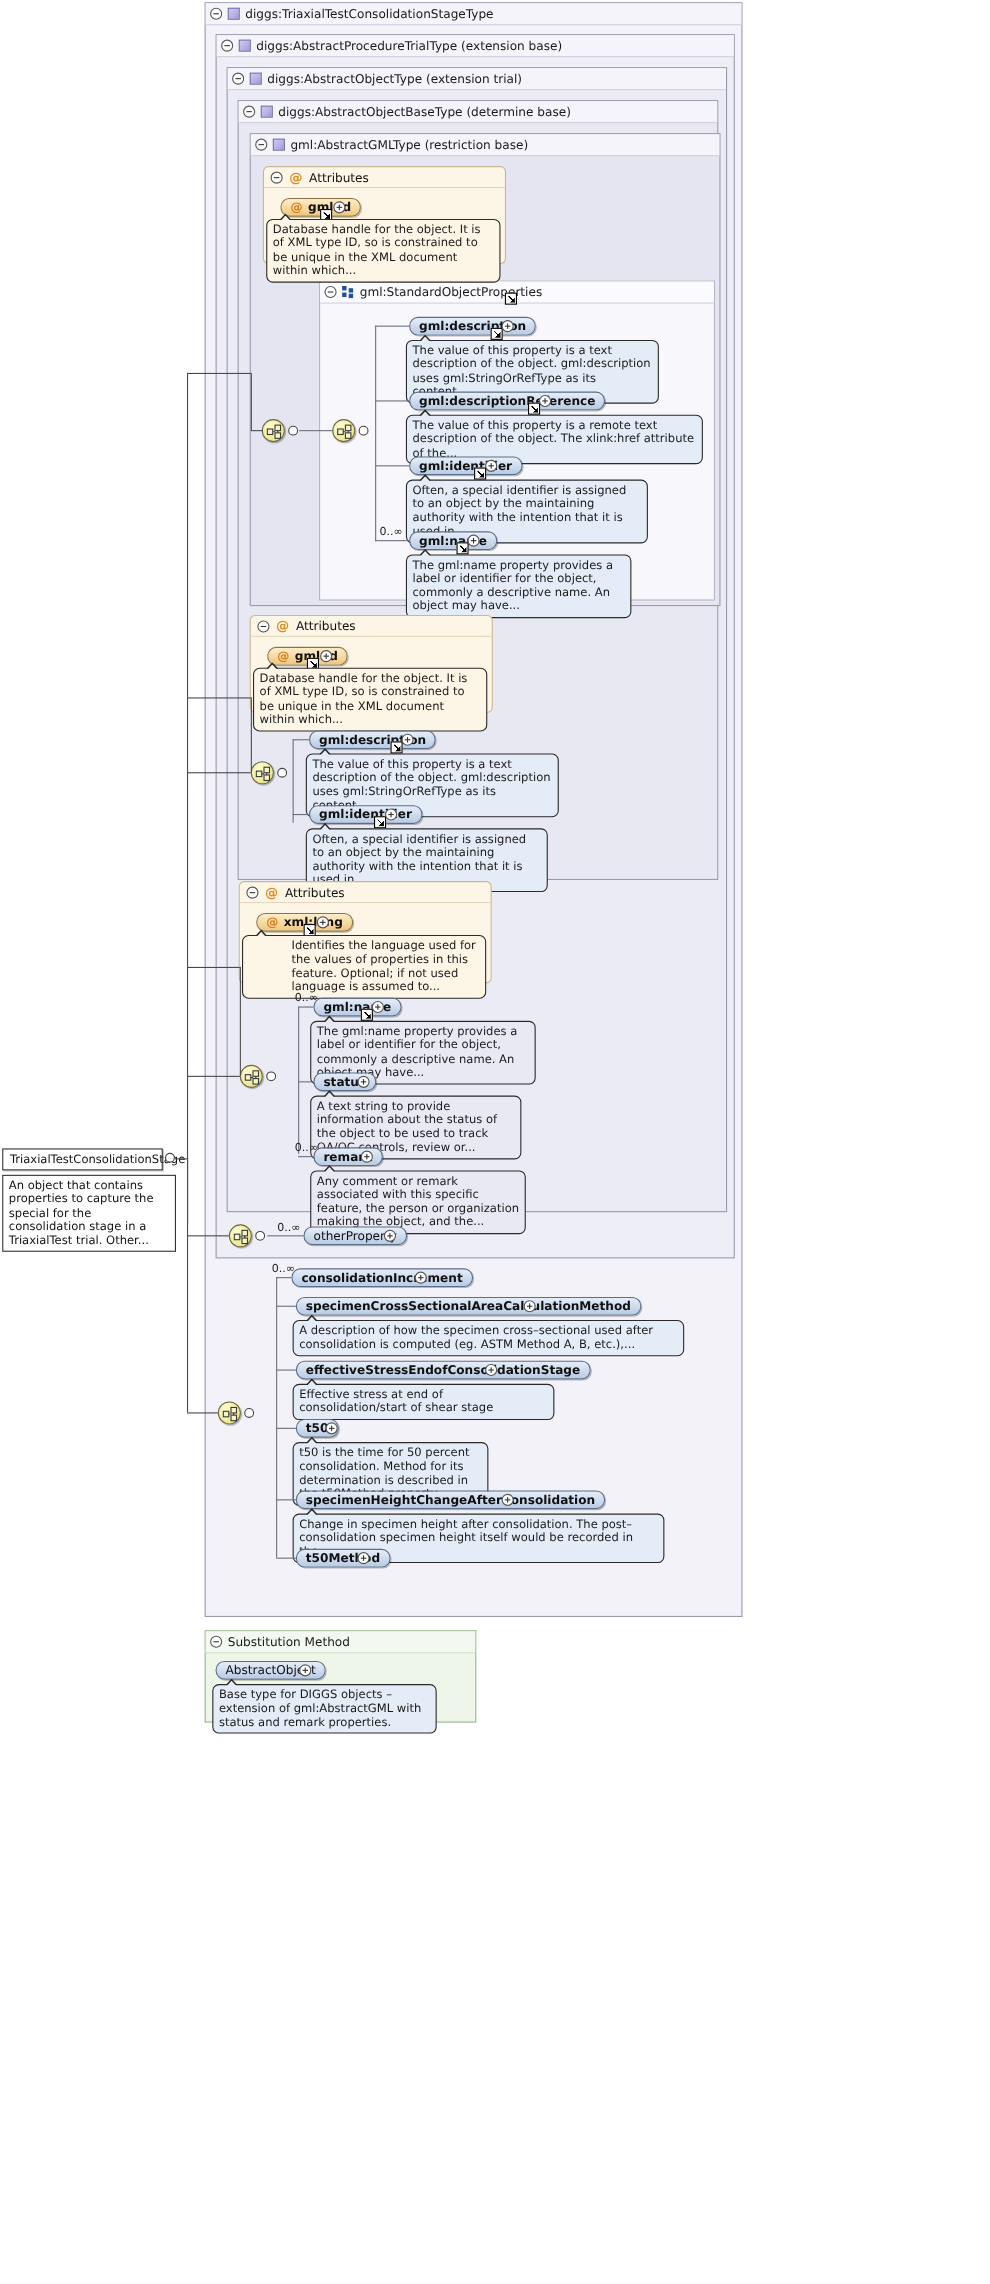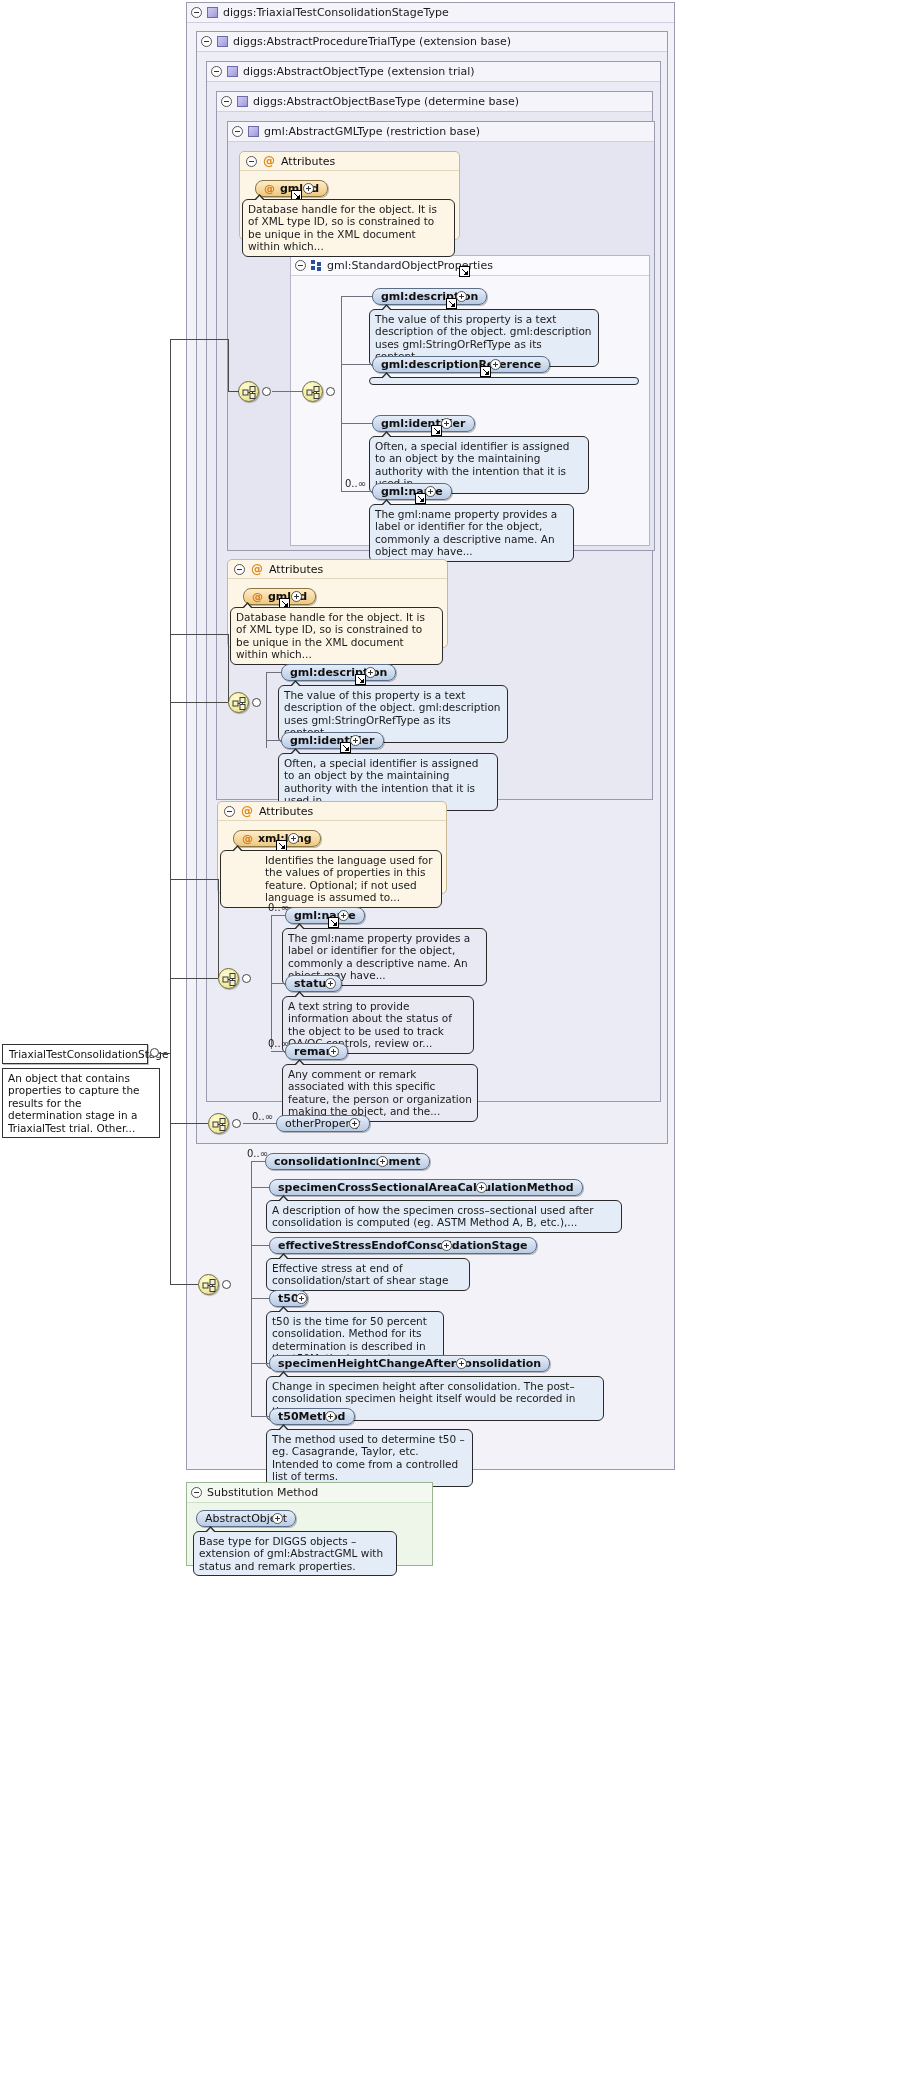--- a/index.html
+++ b/index.html
@@ -269,20 +269,21 @@
   </div>
 
   <div class="ln h" style="left:341px; top:364px; width:31px;"></div>
   <div class="node elem bold abs" style="left:372px; top:356px;">
     <span>gml:descriptionReference</span>
   </div>
   <div class="jump" style="left:480px; top:366px;"></div>
   <div class="nodepm" style="left:490px; top:359px;"><span class="pm plus"></span></div>
   <div class="doc blue abs" style="left:369px; top:377px; width:270px;">
     <span class="tip"></span><span class="tip2"></span>
+    <span>The value of this property is a remote text description of the object. The xlink:href attribute of the...</span>
   </div>
 
   <div class="ln h" style="left:341px; top:423px; width:31px;"></div>
   <div class="node elem bold abs" style="left:372px; top:415px;">
     <span>gml:identifier</span>
   </div>
   <div class="jump" style="left:431px; top:425px;"></div>
   <div class="nodepm" style="left:441px; top:418px;"><span class="pm plus"></span></div>
   <div class="doc blue abs" style="left:369px; top:436px; width:220px;">
     <span class="tip"></span><span class="tip2"></span>
@@ -437,21 +438,21 @@
   <div class="node elem abs" style="left:276px; top:1115px;">
     <span>otherProperty</span>
   </div>
   <div class="nodepm" style="left:349px; top:1118px;"><span class="pm plus"></span></div>
 
   <div class="leftlabel" style="left:2px; top:1044px; width:146px;">
     <span>TriaxialTestConsolidationStage</span>
   </div>
   <div class="smallcirc" style="left:150px; top:1048px;"></div>
   <div class="leftdoc" style="left:2px; top:1068px; width:158px;">
-    <span>An object that contains properties to capture the results for the determination stage in a TriaxialTest trial. Other...</span>
+    <span>An object that contains properties to capture the special for the consolidation stage in a TriaxialTest trial. Other...</span>
   </div>
   <div class="ln h dark" style="left:159px; top:1053px; width:11px;"></div>
 
   <div class="seq" style="left:198px; top:1274px;">
     <svg width="15" height="15" viewBox="0 0 15 15" aria-hidden="true">
       <rect x="1" y="5" width="5" height="5" fill="#f6f3c8" stroke="#3a3a3a"></rect>
       <rect x="8" y="1.5" width="5" height="5" fill="#f6f3c8" stroke="#3a3a3a"></rect>
       <rect x="8" y="8.5" width="5" height="5" fill="#f6f3c8" stroke="#3a3a3a"></rect>
       <path d="M6 7.5 H8 M10.5 6.5 V8.5" stroke="#3a3a3a" fill="none"></path>
     </svg>
@@ -476,21 +477,21 @@
   <div class="doc blue abs" style="left:266px; top:1200px; width:356px;">
     <span class="tip"></span><span class="tip2"></span>
     <span>A description of how the specimen cross–sectional used after consolidation is computed (eg. ASTM Method A, B, etc.),...</span>
   </div>
 
   <div class="ln h" style="left:251px; top:1245px; width:18px;"></div>
   <div class="node elem bold abs" style="left:269px; top:1237px;">
     <span>effectiveStressEndofConsolidationStage</span>
   </div>
   <div class="nodepm" style="left:441px; top:1240px;"><span class="pm plus"></span></div>
-  <div class="doc blue abs" style="left:266px; top:1258px; width:204px;">
+  <div class="doc blue abs" style="left:266px; top:1258px; width:238px;">
     <span class="tip"></span><span class="tip2"></span>
     <span>Effective stress at end of consolidation/start of shear stage</span>
   </div>
 
   <div class="ln h" style="left:251px; top:1298px; width:18px;"></div>
   <div class="node elem bold abs" style="left:269px; top:1290px;">
     <span>t50</span>
   </div>
   <div class="nodepm" style="left:296px; top:1293px;"><span class="pm plus"></span></div>
   <div class="doc blue abs" style="left:266px; top:1311px; width:178px;">
@@ -506,24 +507,20 @@
   <div class="doc blue abs" style="left:266px; top:1376px; width:338px;">
     <span class="tip"></span><span class="tip2"></span>
     <span>Change in specimen height after consolidation. The post–consolidation specimen height itself would be recorded in the...</span>
   </div>
 
   <div class="ln h" style="left:251px; top:1416px; width:18px;"></div>
   <div class="node elem bold abs" style="left:269px; top:1408px;">
     <span>t50Method</span>
   </div>
   <div class="nodepm" style="left:325px; top:1411px;"><span class="pm plus"></span></div>
-  <div class="doc blue abs" style="left:266px; top:1429px; width:207px;">
-    <span class="tip"></span><span class="tip2"></span>
-    <span>The method used to determine t50 – eg. Casagrande, Taylor, etc. Intended to come from a controlled list of terms.</span>
-  </div>
 
   <div class="frame abs" style="left:186px; top:1482px; width:247px; height:84px; background:#eef6ea; border-color:#9cb694;">
     <div class="fhdr" style="background:#f3f9f0; border-bottom:1px solid #cfe0c8;">
       <span class="pm"></span>
       <span>Substitution Method</span>
     </div>
   </div>
   <div class="node elem abs" style="left:196px; top:1510px;">
     <span>AbstractObject</span>
   </div>

